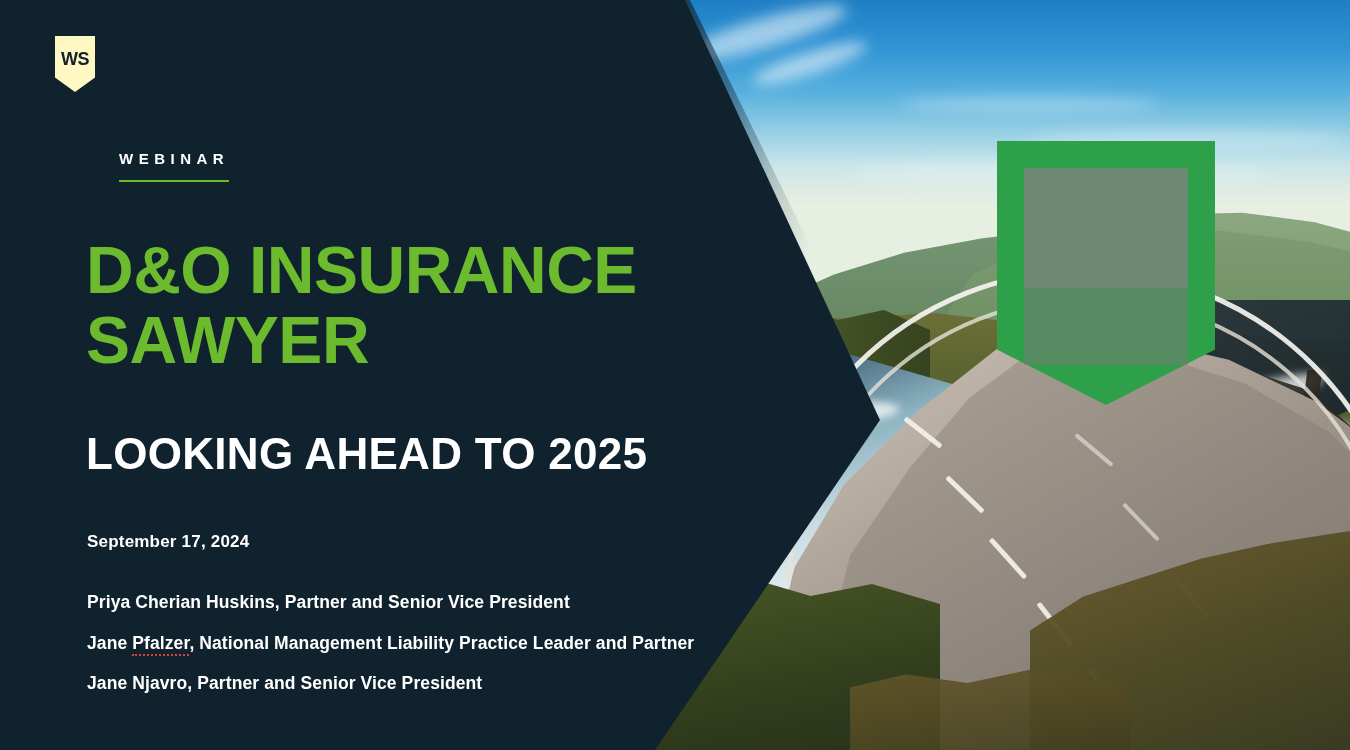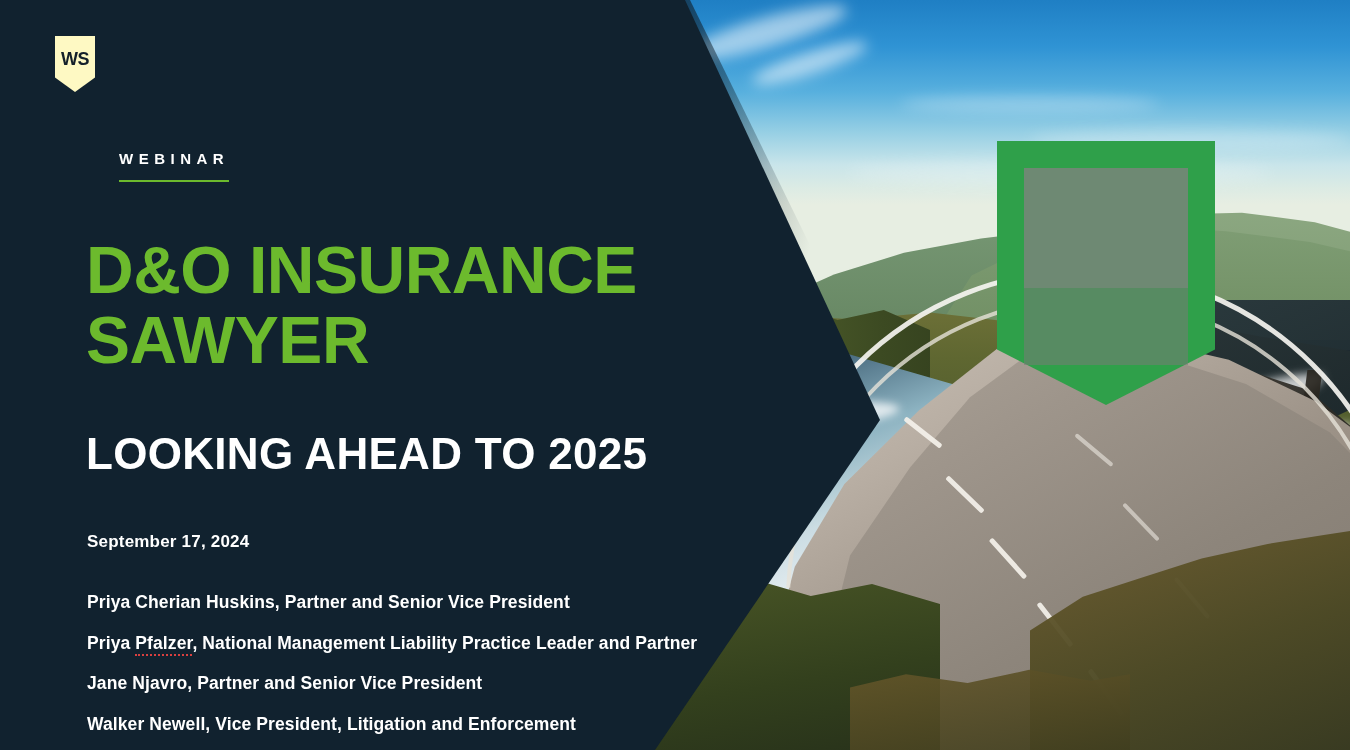--- a/index.html
+++ b/index.html
@@ -253,19 +253,18 @@
       <div>D&amp;O INSURANCE</div>
       <div>SAWYER</div>
     </div>
 
     <div id="subtitle">LOOKING AHEAD TO 2025</div>
 
     <div id="date">September 17, 2024</div>
 
     <div id="speakers">
       <div class="spk">Priya Cherian Huskins, Partner and Senior Vice President</div>
-      <div class="spk"><span>Priya </span><span class="spellerr">Pfalzer</span><span>, National Management Liability Practice Leader and Partner</span></div>
+      <div class="spk"><span>Jane </span><span class="spellerr">Pfalzer</span><span>, National Management Liability Practice Leader and Partner</span></div>
       <div class="spk">Jane Njavro, Partner and Senior Vice President</div>
-      <div class="spk">Walker Newell, Vice President, Litigation and Enforcement</div>
     </div>
 
   </div>
 </div>
 
 </body></html>

